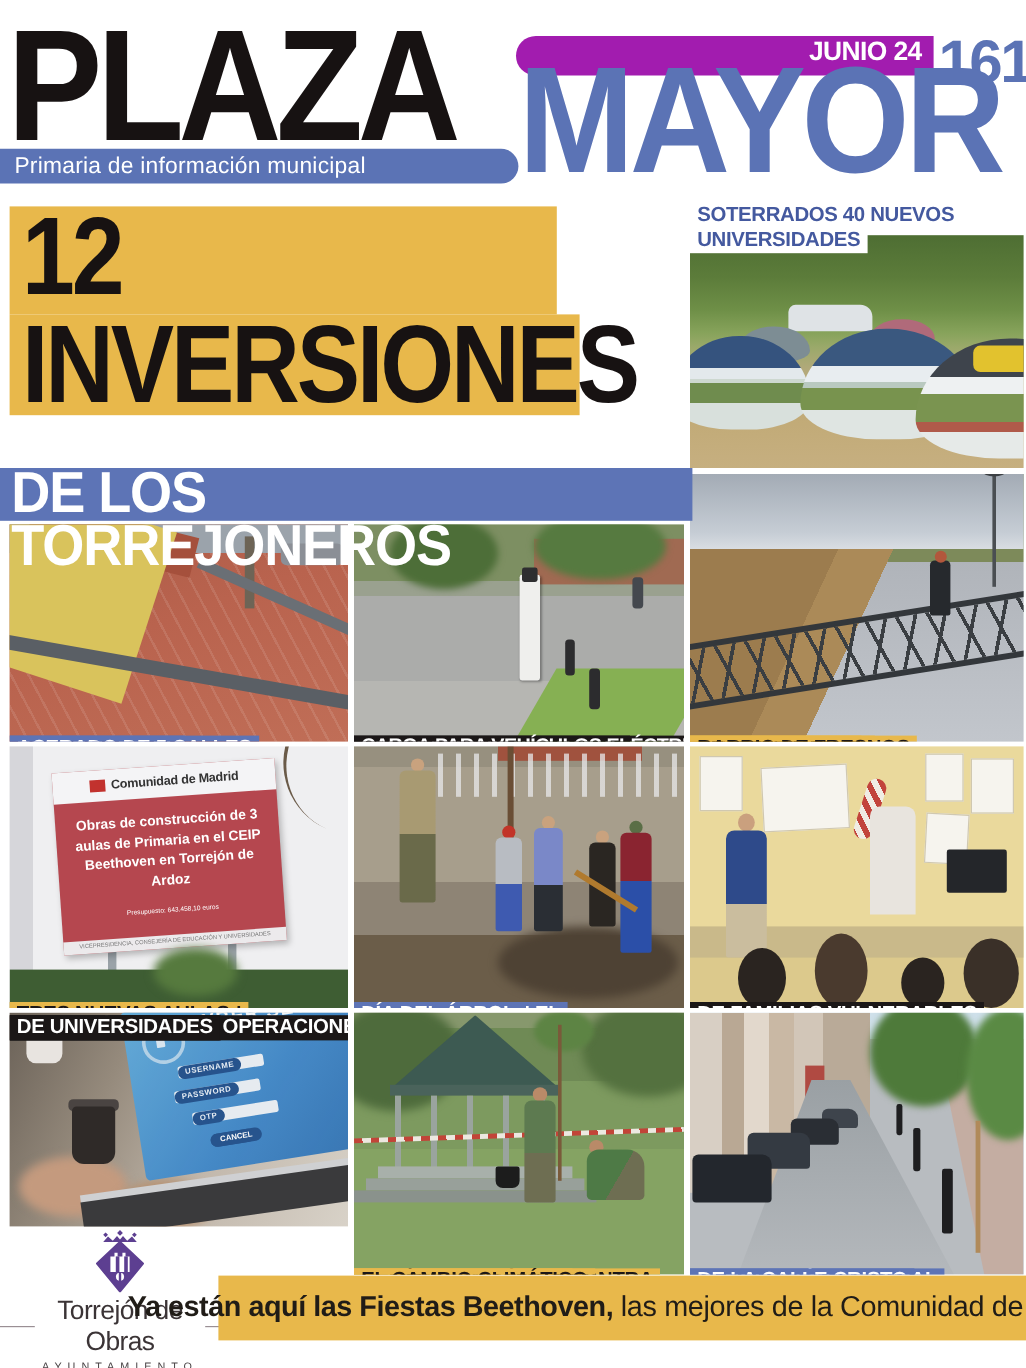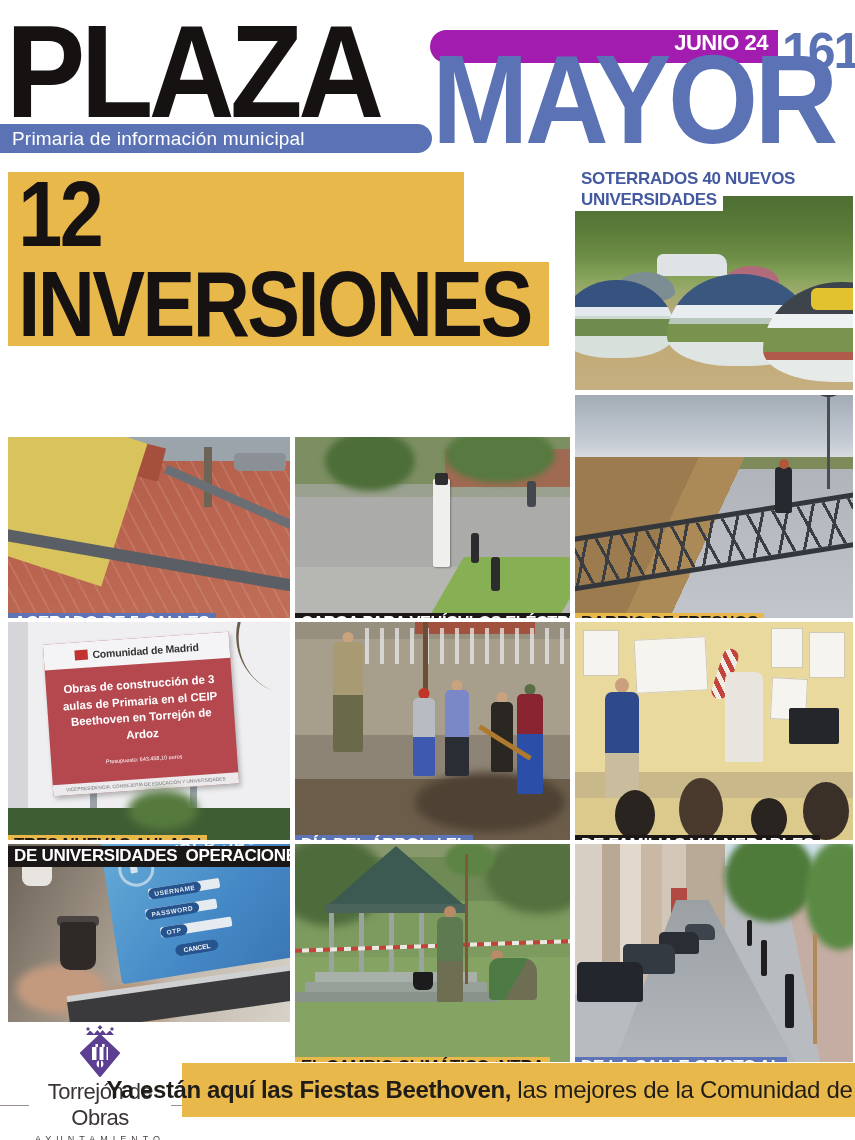--- a/index.html
+++ b/index.html
@@ -15,21 +15,21 @@
   .issue-pill span{color:#fff;font-weight:bold;font-size:22px;letter-spacing:-.5px;padding-right:10px;}
   .issue-num{left:782px;top:22px;font-size:50px;font-weight:bold;color:#5b73b5;letter-spacing:-2px;}
   .mayor{left:432px;top:50px;font-size:126px;line-height:100px;font-weight:bold;color:#5b73b5;
          letter-spacing:-4px;transform:scaleX(.92);transform-origin:left top;}
   .tag-pill{left:0;top:124px;width:432px;height:29px;background:#5b73b5;border-radius:0 15px 15px 0;
             display:flex;align-items:center;}
   .tag-pill span{color:#fff;font-size:19px;padding-left:12px;letter-spacing:.2px;}
 
   
   .hl-y1{left:8px;top:172px;width:456px;height:90px;background:#e8b84b;z-index:4;}
-  .hl-y2{left:8px;top:262px;width:541px;height:84px;background:#e8b84b;z-index:4;}
+  .hl-y2{left:8px;top:262px;width:475px;height:84px;background:#e8b84b;z-index:4;}
   .hl-y1 span,.hl-y2 span{display:block;font-size:92px;line-height:84px;font-weight:bold;color:#171212;
         letter-spacing:-3px;transform:scaleX(.86);transform-origin:left top;padding-left:12px;}
   .hl-b1{left:0;top:346px;width:692px;height:44px;background:#5d74b6;z-index:4;}
   .hl-b2{left:0;top:390px;width:577px;height:44px;background:#5d74b6;z-index:4;}
   .hl-b1 span,.hl-b2 span{display:block;font-size:48px;line-height:44px;font-weight:bold;color:#fff;
         letter-spacing:-1px;transform:scaleX(.94);transform-origin:left top;padding-left:10px;}
 
   
   .photo{position:absolute;overflow:hidden;background:#ccc;}
   .photo *{position:absolute;}
@@ -270,20 +270,23 @@
   <div class="abs mayor">MAYOR</div>
   <div class="abs tag-pill">
     <span>Primaria de información municipal</span>
   </div>
 
   <div class="abs hl-y1">
     <span>12 NUEVAS</span>
     </div>
   <div class="abs hl-y2">
     <span>INVERSIONES</span>
+    </div>
+  <div class="abs hl-b2">
+    <span>DE LOS TORREJONEROS</span>
     </div>
 
   <div class="cap cap-white" style="left:575px;top:169px;z-index:5;">
     <span>SOTERRADOS 40 NUEVOS</span>
     <span>UNIVERSIDADES</span>
   </div>
 
   <div class="photo ph-cont">
     <div class="van"></div>
     <div class="dome dome-d"></div>

